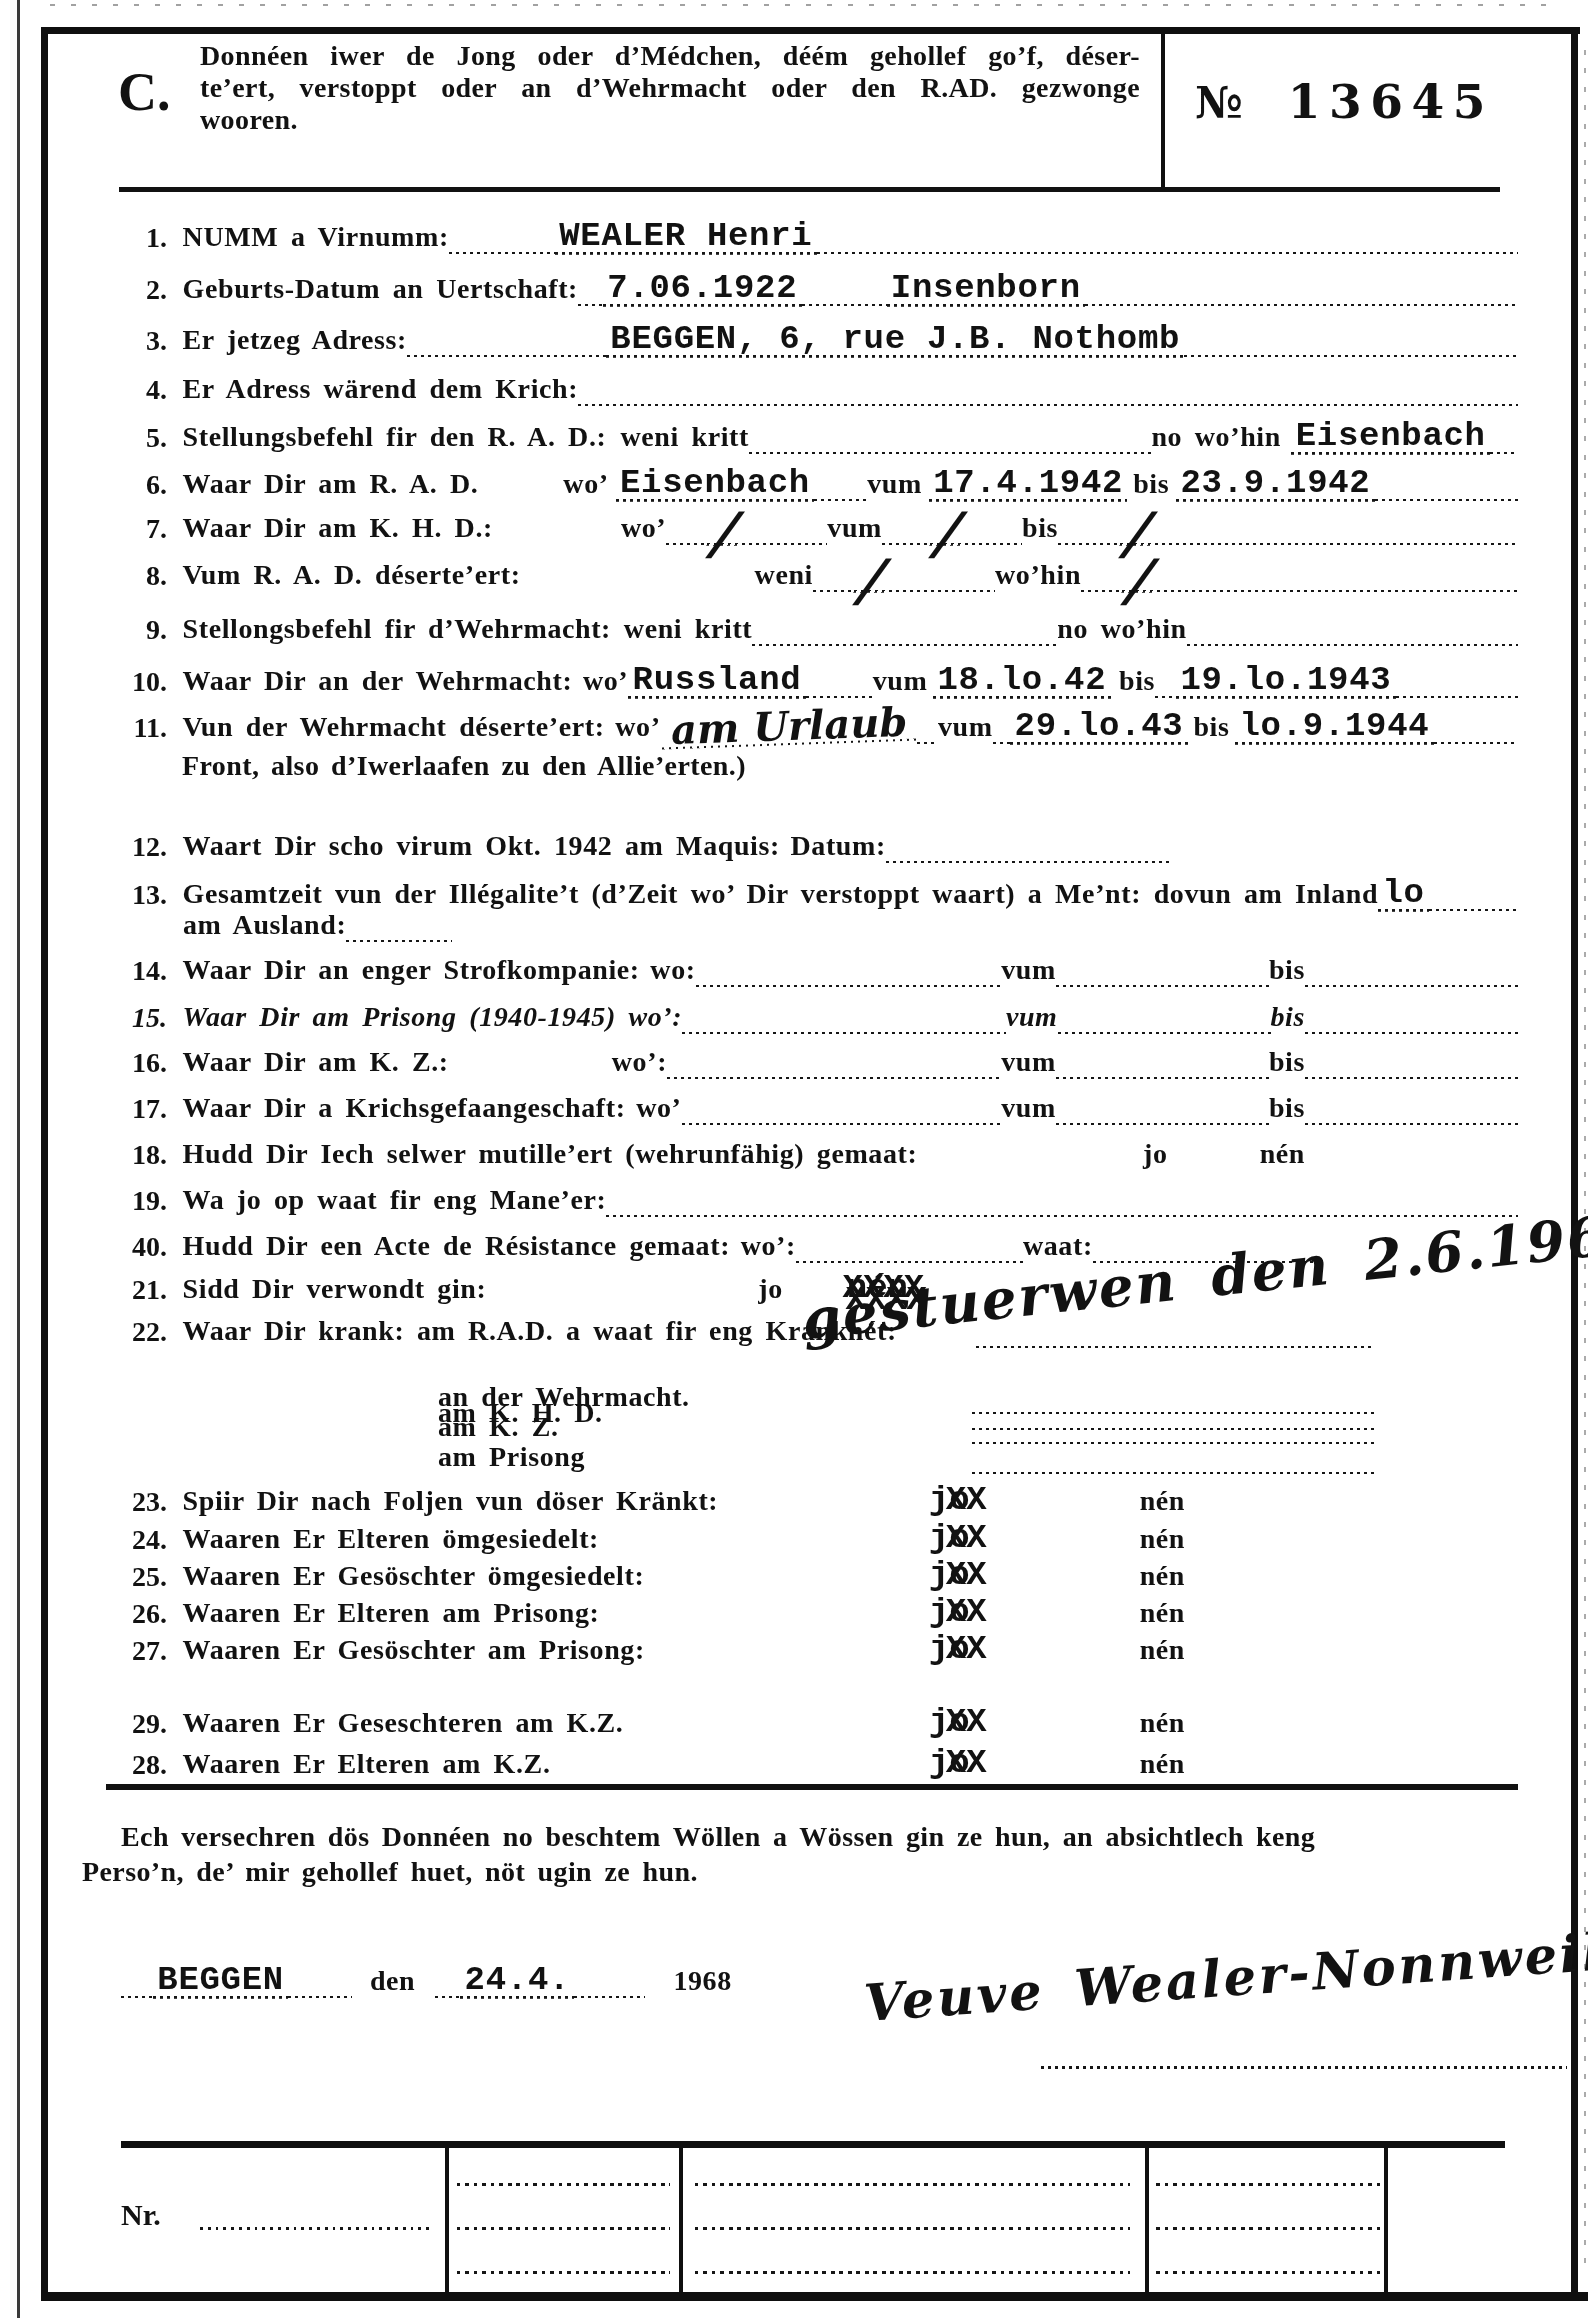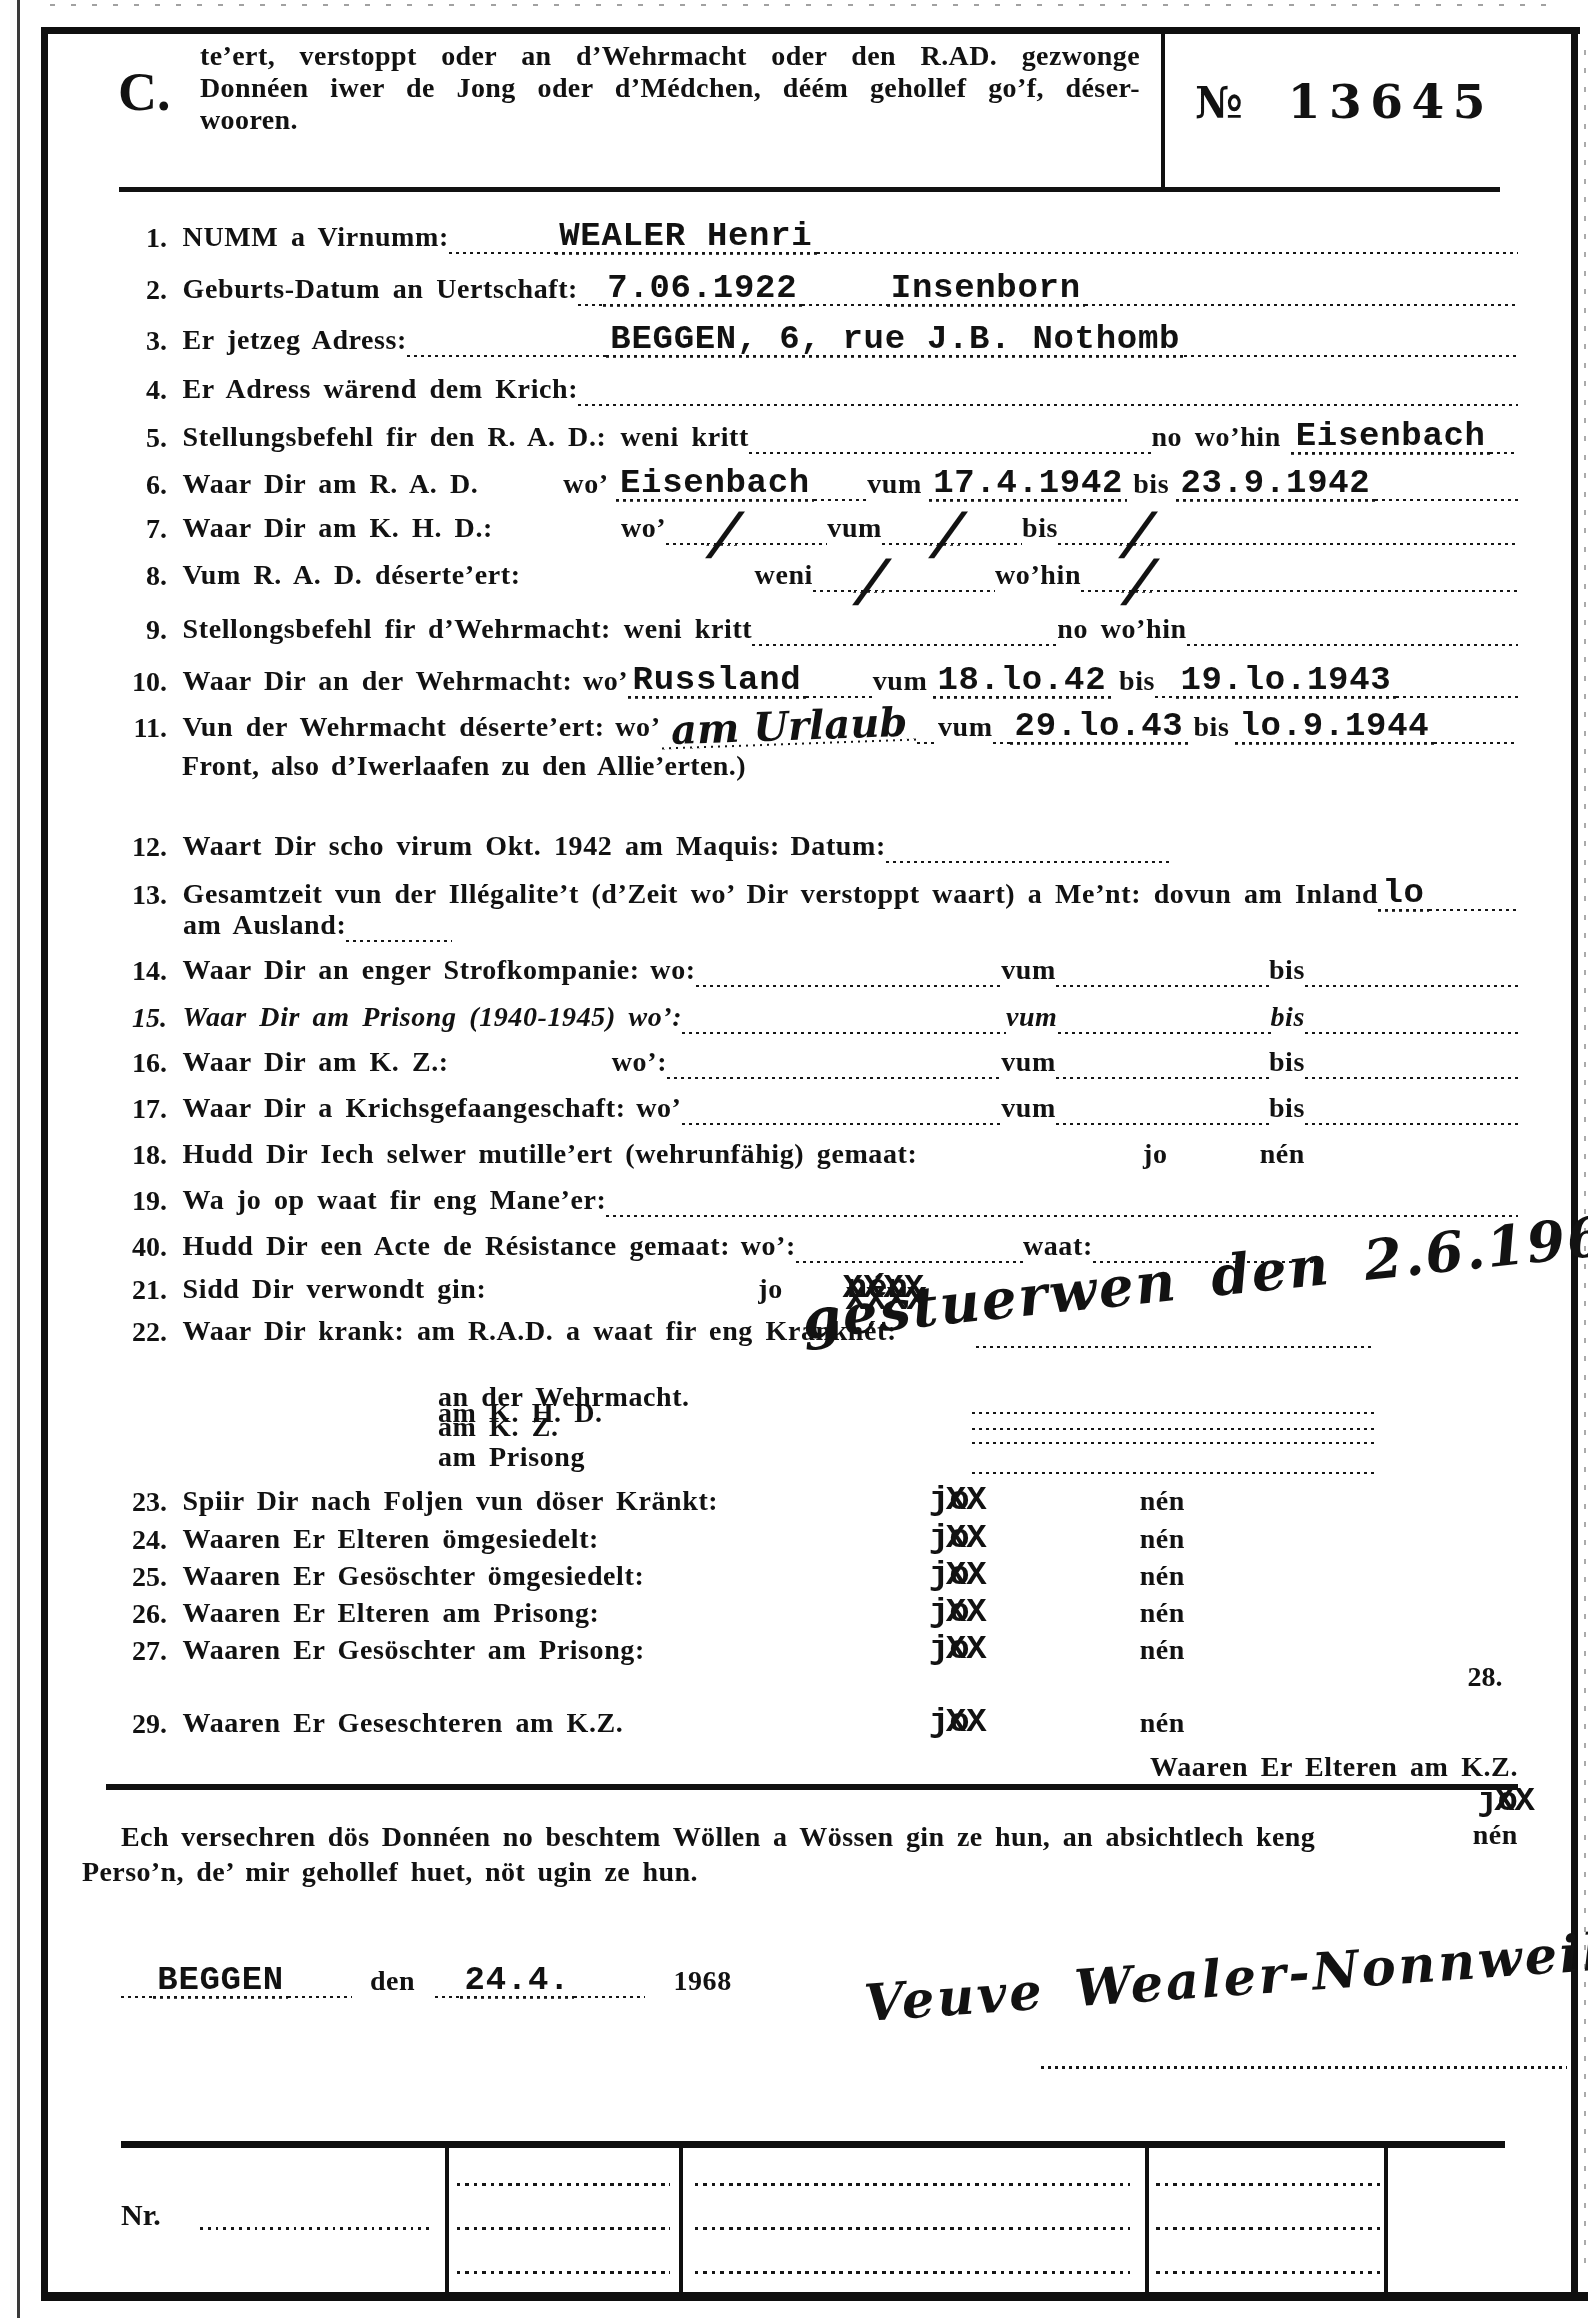--- a/index.html
+++ b/index.html
@@ -72,22 +72,22 @@
   <div class="edge-top"></div>
   <div class="edge-right"></div>
 
   <div class="frame-top"></div>
   <div class="frame-left"></div>
   <div class="frame-right"></div>
   <div class="bottom-line"></div>
 
   <div class="hdr-letter">C.</div>
   <div class="hdr-text">
+    <div class="jline">Donnéen iwer de Jong oder d’Médchen, déém gehollef go’f, déser-</div>
     <div class="jline">te’ert, verstoppt oder an d’Wehrmacht oder den R.AD. gezwonge</div>
-    <div class="jline">Donnéen iwer de Jong oder d’Médchen, déém gehollef go’f, déser-</div>
     <div>wooren.</div>
   </div>
   <div class="hdr-vsep"></div>
   <div class="hdr-no">
     <span class="no-sym">№</span><span class="no-val">13645</span>
   </div>
   <div class="hdr-rule"></div>
 
   <div id="rows">
       <div class="row" style="top: 214px;">
@@ -385,21 +385,21 @@
       </div>
       <div class="row" style="top: 1627px;">
         <span class="num">27.</span>
         <span class="lbl">Waaren Er Gesöschter am Prisong:</span>
         <span class="gap" style="flex-grow: 1; flex-basis: 0px;"></span>
         <span class="strike"><span class="s-base">jo</span><span class="s-over" style="left: 17px;">XX</span></span>
         <span class="gap" style="width: 170px;"></span>
         <span class="lbl">nén</span>
         <span class="gap" style="width: 333px;"></span>
       </div>
-      <div class="row" style="top: 1663px; flex-direction: column;">
+      <div class="row" style="top: 1741px;">
         <span class="num">28.</span>
         <span class="lbl">Waaren Er Elteren am K.Z.</span>
         <span class="gap" style="flex-grow: 1; flex-basis: 0px;"></span>
         <span class="strike"><span class="s-base">jo</span><span class="s-over" style="left: 17px;">XX</span></span>
         <span class="gap" style="width: 170px;"></span>
         <span class="lbl">nén</span>
         <span class="gap" style="width: 333px;"></span>
       </div>
       <div class="row" style="top: 1700px;">
         <span class="num">29.</span>

